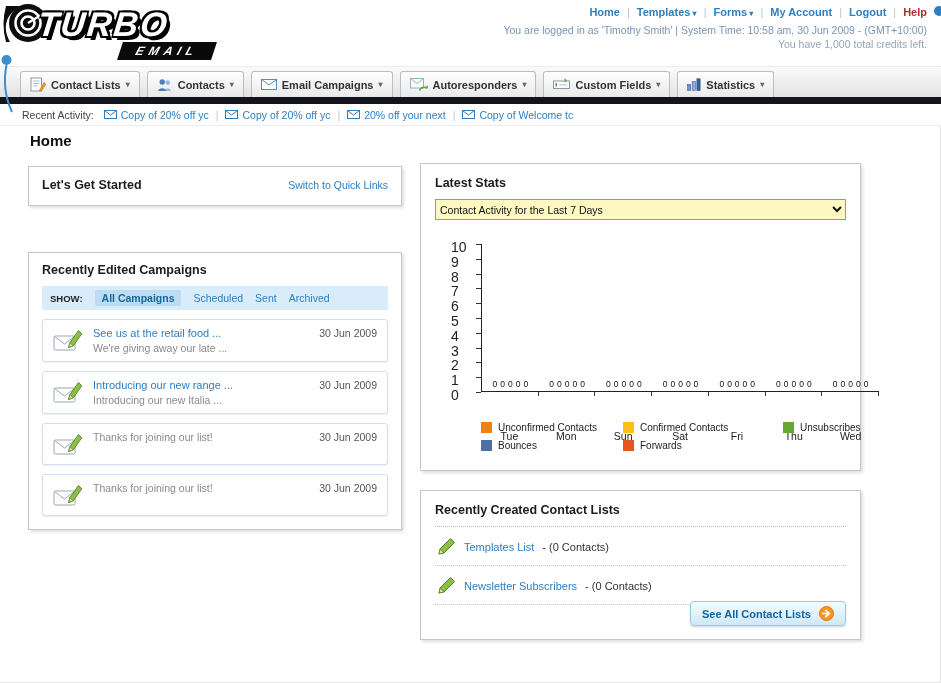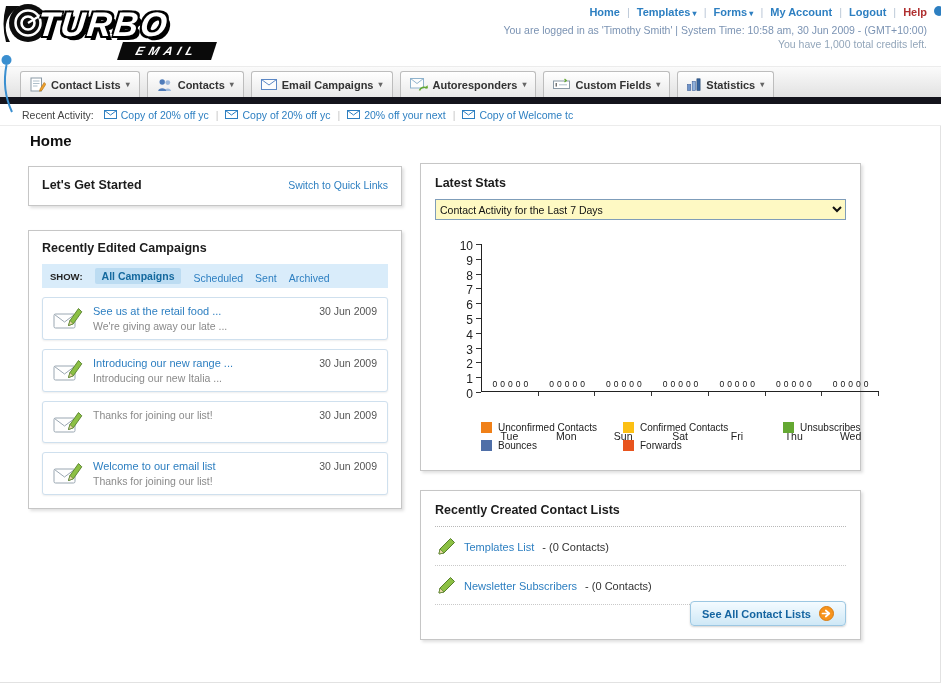--- a/index.html
+++ b/index.html
@@ -64,21 +64,21 @@
 
   
   #home-title { position:absolute; left:30px; top:132px; font-size:15px; font-weight:bold; color:#101010; }
   .panel { background:#fff; border:1px solid #c6c6c6; box-shadow:2px 2px 3px rgba(0,0,0,0.13); }
   .panel-title { font-size:12.5px; font-weight:bold; color:#1c1c1c; }
 
   #left-col { position:absolute; left:28px; top:166px; width:374px; }
   #right-col { position:absolute; left:420px; top:163px; width:441px; }
 
   
-  #get-started { padding:11px 13px 13px; margin-bottom:24px; }
+  #get-started { padding:11px 13px 13px; margin-bottom:46px; }
   #gs-head { display:flex; justify-content:space-between; align-items:center; }
   #gs-switch { font-size:10.5px; color:#2d7fc1; }
   #gs-buttons { display:flex; gap:14px; margin-top:10px; }
   .big-btn {
     display:flex; align-items:center; justify-content:center; gap:8px;
     width:163px; height:33px; font-family:inherit;
     background:linear-gradient(#f3fafe,#cfe8f6); border:1px solid #9cc7e2; border-radius:4px;
     box-shadow:0 1px 2px rgba(0,0,0,0.18); font-size:12px; font-weight:bold; color:#1464a0;
   }
 
@@ -114,21 +114,21 @@
   #stats { padding:12px 14px; height:308px; position:relative; }
   #stats-select {
     width:100%; height:21px; margin-top:9px; font-family:inherit;
     font-size:10.5px; color:#111; border:1px solid #7f9db9; background:#fef9c3;
   }
   #chart { position:relative; margin-top:24px; height:210px; }
   #plot {
     position:absolute; left:46px; top:0; width:398px; height:148px;
     border-left:1px solid #222; border-bottom:1px solid #222; display:flex;
   }
-  .ytick { position:absolute; left:0; width:38px; text-align:right; font-size:12px; color:#222; }
+  .ytick { position:absolute; left:16px; width:38px; font-size:14px; color:#222; }
   .ytickmark { position:absolute; left:41px; width:5px; height:1px; background:#333; }
   .cgroup { flex:1; position:relative; display:flex; align-items:flex-end; justify-content:center; }
   .zeros { display:flex; gap:3px; margin-bottom:2px; font-size:8.5px; color:#111; }
   .xtickmark { position:absolute; right:0; bottom:-5px; width:1px; height:4px; background:#333; }
   #xlabels { position:absolute; left:46px; top:154px; width:398px; display:flex;margin-top:32px; }
   .xlabel { flex:1; text-align:center; font-size:10.5px; color:#222; }
   #legend { position:absolute; left:46px; top:178px; display:grid; grid-template-columns:142px 160px auto; gap:7px 0; }
   .legend-item { display:flex; align-items:center; gap:6px; font-size:10px; color:#222; white-space:nowrap; }
   .swatch { width:11px; height:11px; display:inline-block; }
 
@@ -307,21 +307,21 @@
       <div id="gs-head">
         <span class="panel-title" data-interactable="false">Let's Get Started</span>
         <a id="gs-switch" data-interactable="true">Switch to Quick Links</a>
       </div>
     </div>
 
     <div id="campaigns" class="panel" data-interactable="false">
       <div class="panel-title" data-interactable="false">Recently Edited Campaigns</div>
       <div id="filterbar" data-interactable="false">
         <span id="show-label" data-interactable="false">SHOW:</span>
-        <div id="filters" data-interactable="false" style="display:flex;gap:12px;align-items:flex-end;">
+        <div id="filters" data-interactable="false" style="display:flex;gap:12px;align-items:center;">
             <span class="filter selected" data-interactable="true">All Campaigns</span>
             <span class="filter" data-interactable="true">Scheduled</span>
             <span class="filter" data-interactable="true">Sent</span>
             <span class="filter" data-interactable="true">Archived</span>
           </div>
       </div>
       <div id="campaign-list" data-interactable="false">
           <div class="camp-row" data-interactable="true">
             <span class="icon camp-icon" data-interactable="false">
               <svg width="30" height="24" viewBox="0 0 30 24">
@@ -369,21 +369,20 @@
           <div class="camp-row" data-interactable="true">
             <span class="icon camp-icon" data-interactable="false">
               <svg width="30" height="24" viewBox="0 0 30 24">
                 <rect x="1" y="7" width="21" height="14" rx="1.5" fill="#fefefe" stroke="#9aa7b2"></rect>
                 <path d="M1.5 7.5 L11.5 15 L21.5 7.5" fill="none" stroke="#9aa7b2"></path>
                 <path d="M25.5 1.5 L17 13.5 L15.5 18.5 L20.3 16.8 L28.8 4.8 Z" fill="#8cc044" stroke="#567f2b" stroke-width="0.9"></path>
                 <path d="M15.5 18.5 L17 13.5 L20.3 16.8 Z" fill="#e8d8a8" stroke="#567f2b" stroke-width="0.7"></path>
               </svg>
             </span>
             <div class="camp-text" data-interactable="false">
-              <a class="camp-title" data-interactable="true">Welcome to our email list</a>
               <div class="camp-sub" data-interactable="false">Thanks for joining our list!</div>
             </div>
             <span class="camp-date" data-interactable="false">30 Jun 2009</span>
           </div>
         </div>
     </div>
 
   </div>
 
   <div id="right-col" data-interactable="false">

